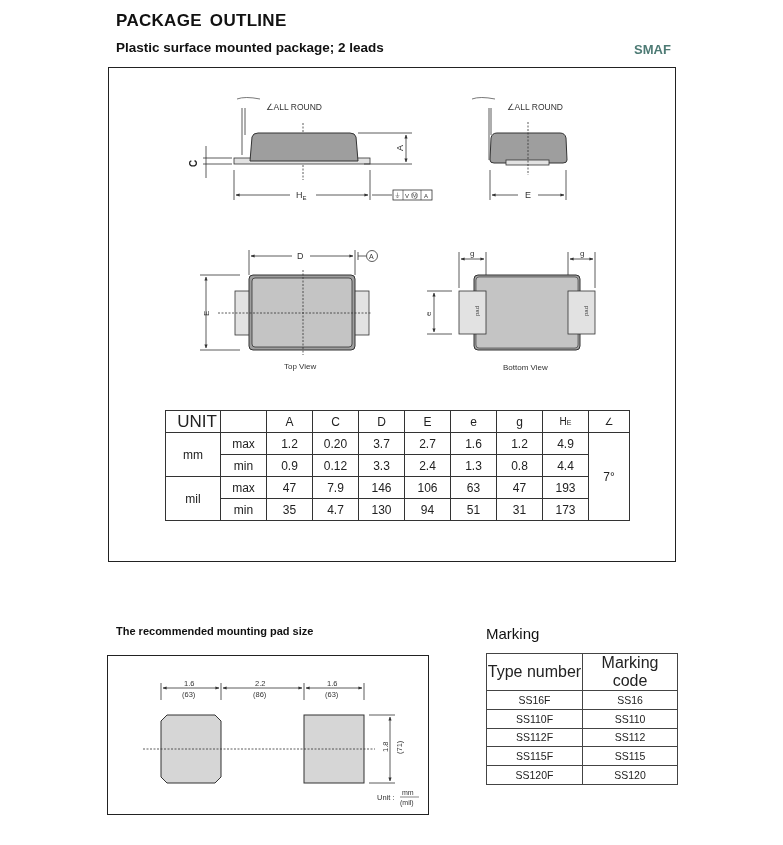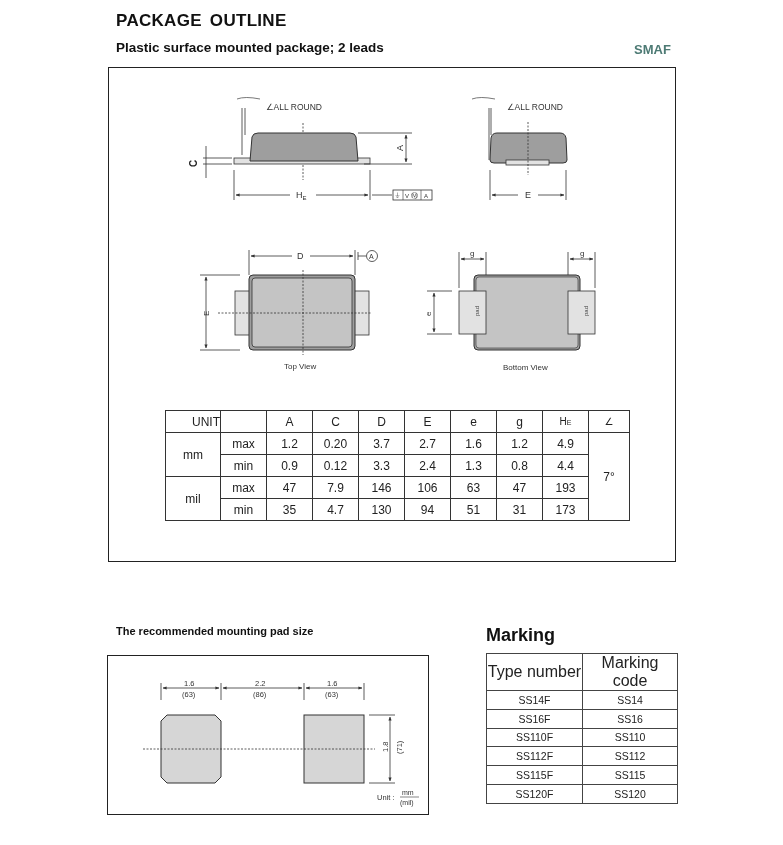--- a/index.html
+++ b/index.html
@@ -7,24 +7,24 @@
          font-family: "Liberation Sans", sans-serif; color: #111; }
   .abs { position: absolute; }
   .title { left: 116px; top: 11px; font-size: 17px; font-weight: bold; letter-spacing: 0.3px; word-spacing: 3px; }
   .subtitle { left: 116px; top: 40px; font-size: 13.5px; font-weight: bold; }
   .pkg-code { left: 586px; top: 42px; font-size: 13px; font-weight: bold; color: #4d7a74; margin-left: 48px; }
   .frame { border: 1.5px solid #222; box-sizing: border-box; }
   .frame-outline { left: 108px; top: 67px; width: 568px; height: 495px; }
   svg text { font-family: "Liberation Sans", sans-serif; }
   table.dims { position: absolute; left: 165px; top: 410px; border-collapse: collapse; font-size: 12px; }
   table.dims td { border: 1px solid #333; text-align: center; height: 21px; padding: 0; color: #222; }
-  table.dims td.hdr-unit { width: 46px; text-align: right; padding-left: 8px; font-size: 12px; }
+  table.dims td.hdr-unit { width: 46px; text-align: center; padding-left: 8px; font-size: 17px; }
   table.dims .sub { font-size: 7px; vertical-align: baseline; }
   .sec2-title { left: 116px; top: 625px; font-size: 11px; font-weight: bold; }
-  .mark-title { left: 486px; top: 625px; font-size: 18px; font-weight: bold; }
+  .mark-title { left: 486px; top: 625px; font-size: 15px; font-weight: normal; }
   .frame-pad { left: 107px; top: 655px; width: 322px; height: 160px; }
   table.mark { position: absolute; left: 486px; top: 653px; border-collapse: collapse; font-size: 10.5px; border: 1.5px solid #333; }
   table.mark td { border: 1px solid #444; text-align: center; height: 17.8px; padding: 0; color: #222; }
   table.mark tr.head td { height: 22px; font-size: 16px; }
   table.mark td.c1 { width: 95px; }
   table.mark td.c2 { width: 94px; }
 </style>
 </head>
 <body>
 
@@ -231,24 +231,20 @@
 </svg>
 
 <div class="abs mark-title">Marking</div>
 <table class="mark">
   <tbody>
       <tr class="head">
     <td class="c1">Type number</td>
     <td class="c2">Marking code</td>
   </tr>
   <tr>
-        <td>SS14F</td>
-        <td>SS14</td>
-      </tr>
-  <tr>
         <td>SS16F</td>
         <td>SS16</td>
       </tr>
   <tr>
         <td>SS110F</td>
         <td>SS110</td>
       </tr>
   <tr>
         <td>SS112F</td>
         <td>SS112</td>

